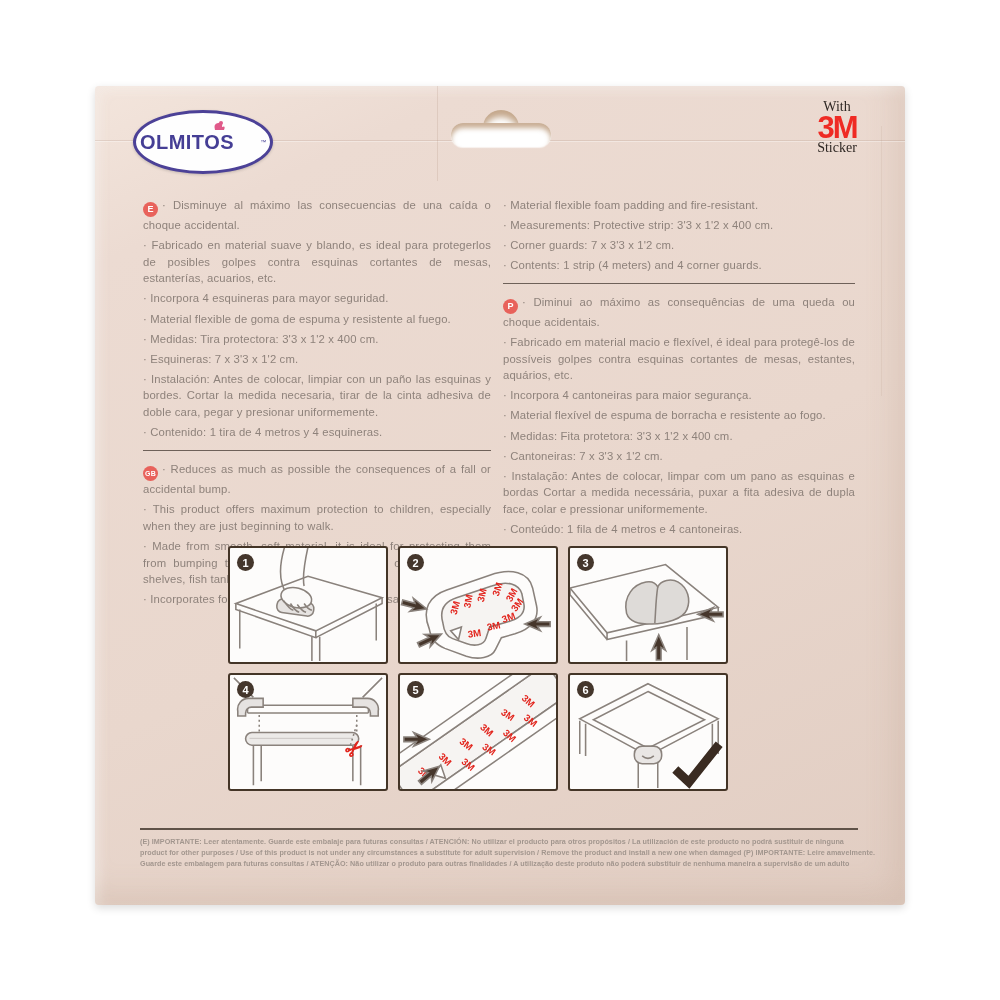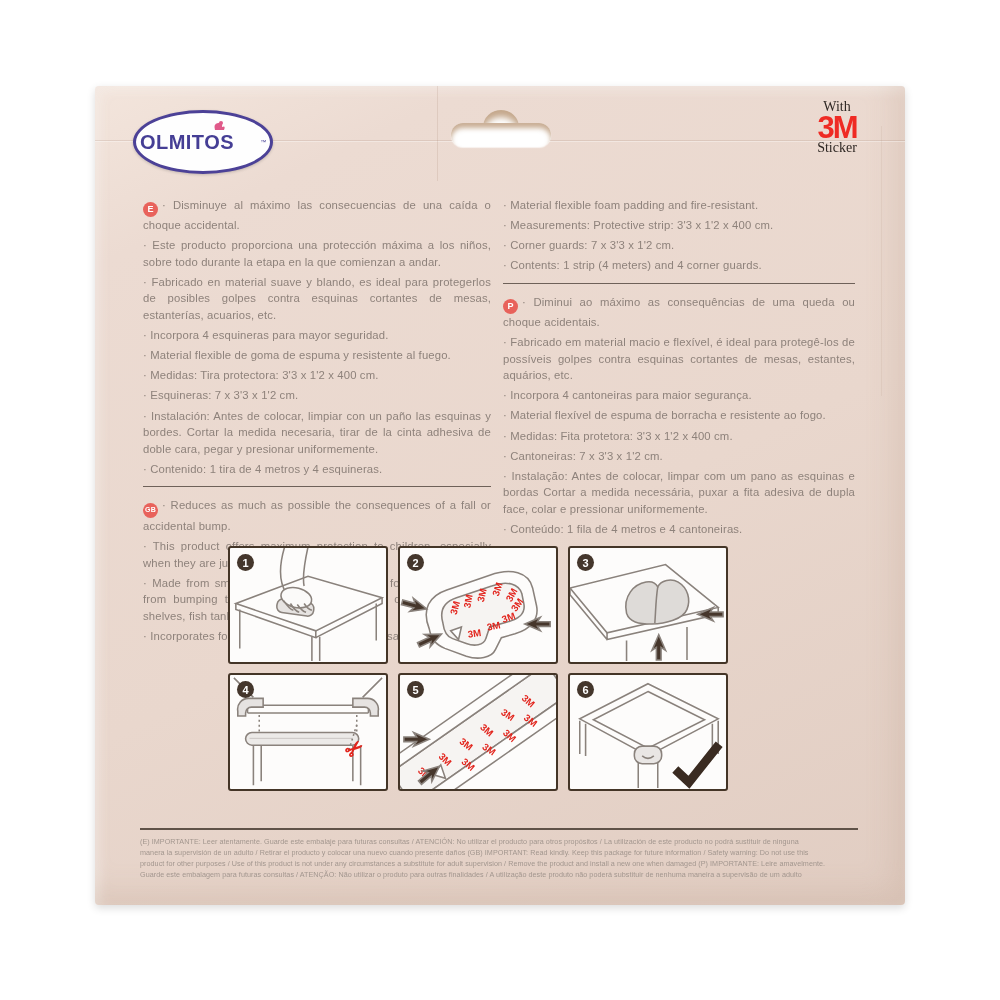--- a/index.html
+++ b/index.html
@@ -55,21 +55,21 @@
     grid-template-columns:repeat(3,160px);grid-auto-rows:118px;gap:9px 10px;}
   .step{position:relative;background:#fdfcfb;border:2px solid #443527;border-radius:3px;overflow:hidden;}
   .step-num{position:absolute;left:7px;top:6px;width:17px;height:17px;border-radius:50%;
     background:#44362c;color:#fff;font-size:11px;font-weight:bold;display:flex;
     align-items:center;justify-content:center;z-index:2;}
   svg.art{position:absolute;left:0;top:0;width:100%;height:100%;}
   svg.art text{font-family:"Liberation Sans", sans-serif;font-weight:bold;fill:#e2251d;}
 
   
   .fineprint{position:absolute;left:45px;top:742px;width:718px;
-    border-top:2px solid #5f5248;padding-top:6px;}
+    border-top:2px solid #5f5248;padding-top:6px;font-weight:bold;}
   .fineprint div{font-size:7.2px;line-height:1.55;color:#a2968e;
     letter-spacing:.05px;white-space:nowrap;}
 </style>
 </head>
 <body>
 
 <svg width="0" height="0" style="position:absolute">
   <defs>
     <path id="arr" d="M26,7 L10,0 L13,4.6 L0,4.6 L0,9.4 L13,9.4 L10,14 Z" fill="#46362b"></path>
   </defs>
@@ -95,21 +95,20 @@
   </div>
 
   <div class="with3m">
     <div class="w">With</div>
     <div class="m3">3M</div>
     <div class="s">Sticker</div>
   </div>
 
   <div class="col col-left">
     <p class="bullet"><span class="badge">E</span><span>· Disminuye al máximo las consecuencias de una caída o choque accidental.</span></p>
-    <p class="bullet">· Este producto proporciona una protección máxima a los niños, sobre todo durante la etapa en la que comienzan a andar.</p>
     <p class="bullet">· Fabricado en material suave y blando, es ideal para protegerlos de posibles golpes contra esquinas cortantes de mesas, estanterías, acuarios, etc.</p>
     <p class="bullet">· Incorpora 4 esquineras para mayor seguridad.</p>
     <p class="bullet">· Material flexible de goma de espuma y resistente al fuego.</p>
     <p class="bullet">· Medidas: Tira protectora: 3'3 x 1'2 x 400 cm.</p>
     <p class="bullet">· Esquineras: 7 x 3'3 x 1'2 cm.</p>
     <p class="bullet">· Instalación: Antes de colocar, limpiar con un paño las esquinas y bordes. Cortar la medida necesaria, tirar de la cinta adhesiva de doble cara, pegar y presionar uniformemente.</p>
     <p class="bullet">· Contenido: 1 tira de 4 metros y 4 esquineras.</p>
     <hr class="divider">
     <p class="bullet"><span class="badge gb">GB</span><span>· Reduces as much as possible the consequences of a fall or accidental bump.</span></p>
     <p class="bullet">· This product offers maximum protection to children, especially when they are just beginning to walk.</p>
@@ -234,17 +233,16 @@
         <path d="M10,46 V80 M16,49 V82 M152,46 V80 M146,49 V82 M70,88 V115 M90,88 V115"></path>
         <rect x="66" y="72" width="28" height="18" rx="8" fill="#e9e6e4"></rect>
         <path d="M74,82 Q80,87 86,82"></path>
         <path d="M108,96 L122,109 L153,70" stroke="#3a2b21" stroke-width="9" stroke-linecap="butt" stroke-linejoin="miter"></path>
       </svg>
     </div>
   </div>
 
   <div class="fineprint">
     <div>(E) IMPORTANTE: Leer atentamente. Guarde este embalaje para futuras consultas / ATENCIÓN: No utilizar el producto para otros propósitos / La utilización de este producto no podrá sustituir  de ninguna</div>
-    <div>manera la supervisión de un adulto / Retirar el producto y colocar una nuevo cuando presente daños (GB) IMPORTANT: Read kindly. Keep this package for future information / Safety warning: Do not use this</div>
     <div>product for other purposes / Use of this product is not under any circumstances a substitute for adult supervision / Remove the product and install a new one when damaged (P) IMPORTANTE: Leire amavelmente.</div>
     <div>Guarde este embalagem para futuras consultas / ATENÇÃO: Não utilizar o produto para outras finalidades / A utilização deste produto não poderá substituir de nenhuma maneira a supervisão de um adulto</div>
   </div>
 </div>
 
 </body></html>

